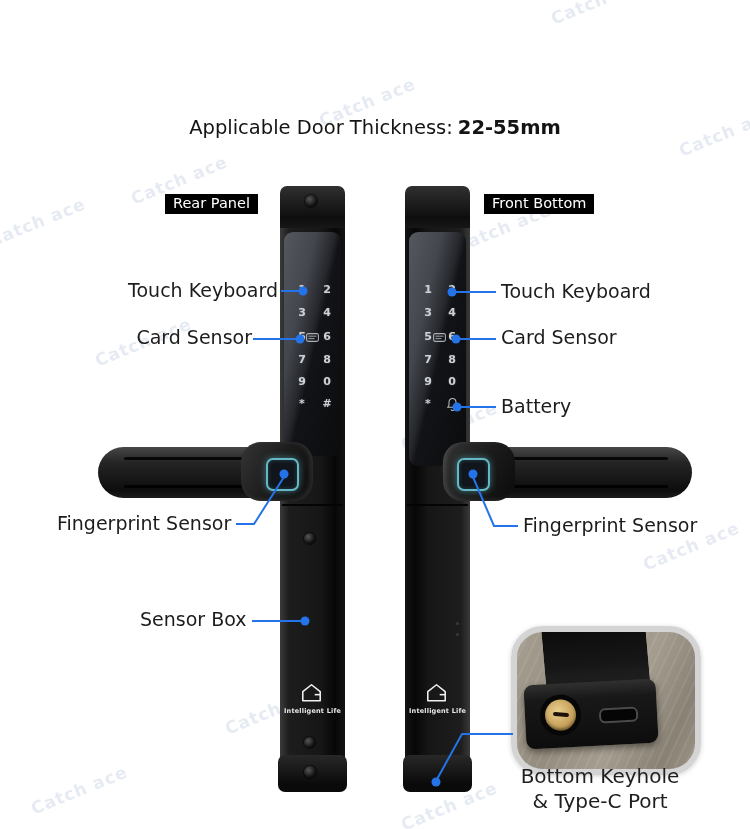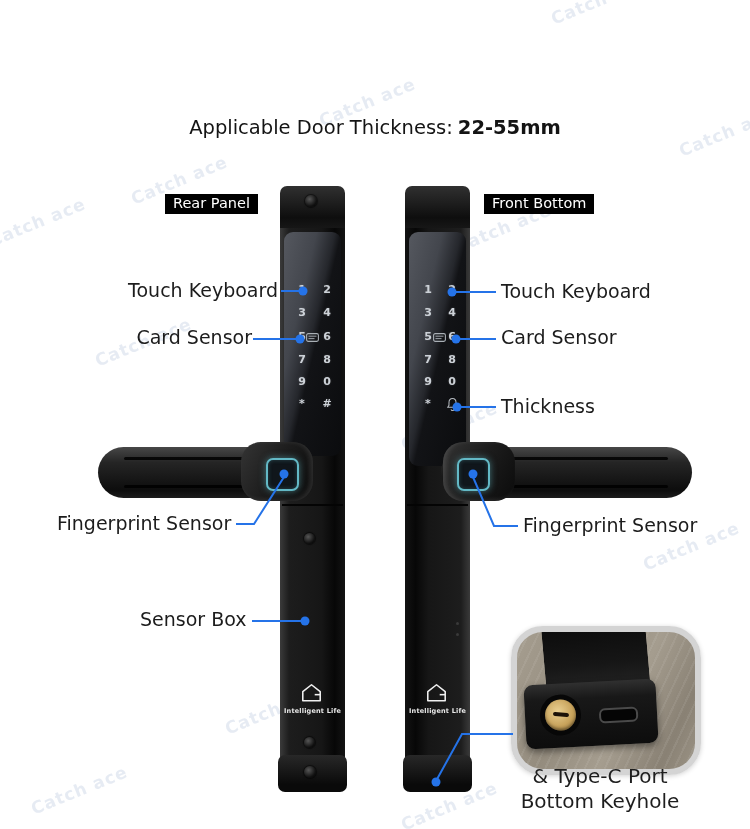--- a/index.html
+++ b/index.html
@@ -219,21 +219,21 @@
       <circle cx="436" cy="782" r="4.5"></circle>
     </g>
   </svg>
 
   <div class="lbl" style="right:472px;top:279px">Touch Keyboard</div>
   <div class="lbl" style="right:498px;top:326px">Card Sensor</div>
   <div class="lbl" style="left:57px;top:512px">Fingerprint Sensor</div>
   <div class="lbl" style="left:140px;top:608px">Sensor Box</div>
   <div class="lbl" style="left:501px;top:280px">Touch Keyboard</div>
   <div class="lbl" style="left:501px;top:326px">Card Sensor</div>
-  <div class="lbl" style="left:501px;top:395px">Thickness</div>
+  <div class="lbl" style="left:501px;top:395px">Battery</div>
   <div class="lbl" style="left:523px;top:514px">Fingerprint Sensor</div>
 
   <div class="caption">
+    <div>Bottom Keyhole</div>
     <div>&amp; Type-C Port</div>
-    <div>Bottom Keyhole</div>
   </div>
 
 </div>
 
 </body></html>

